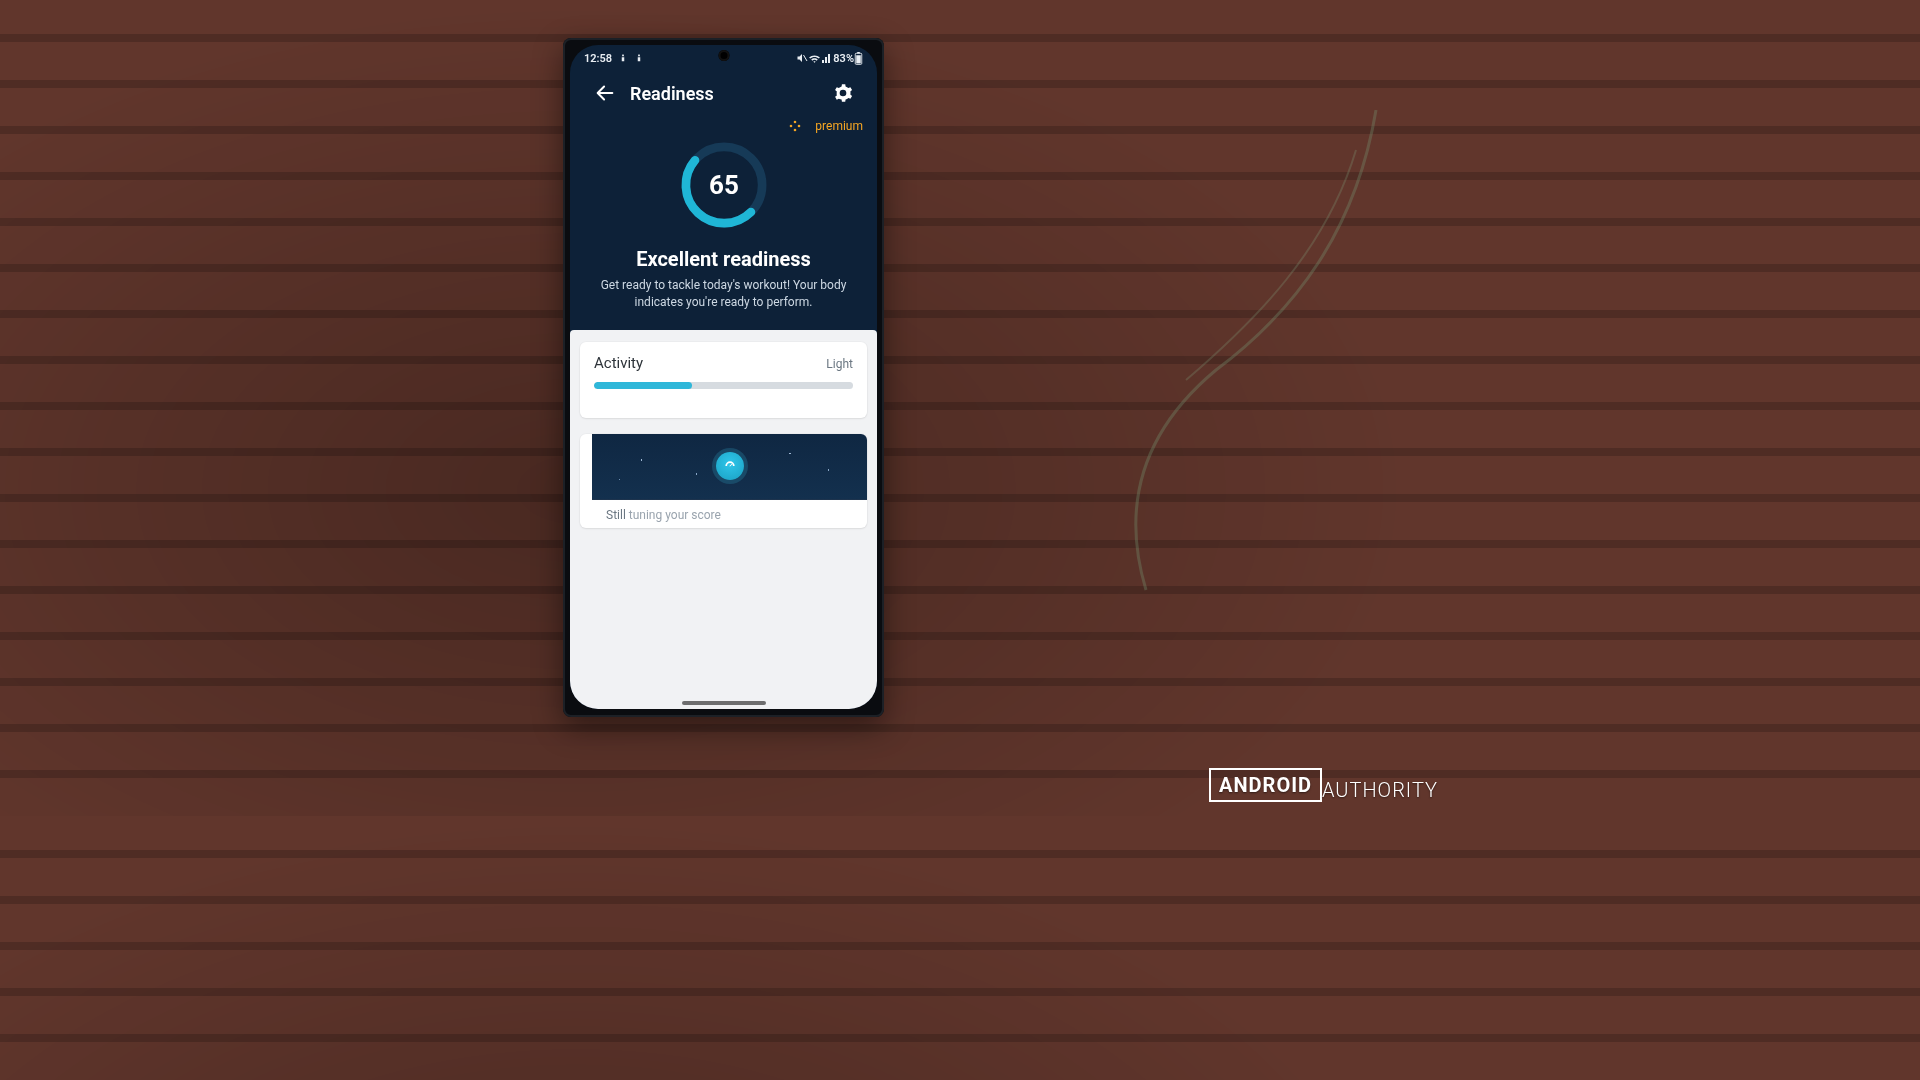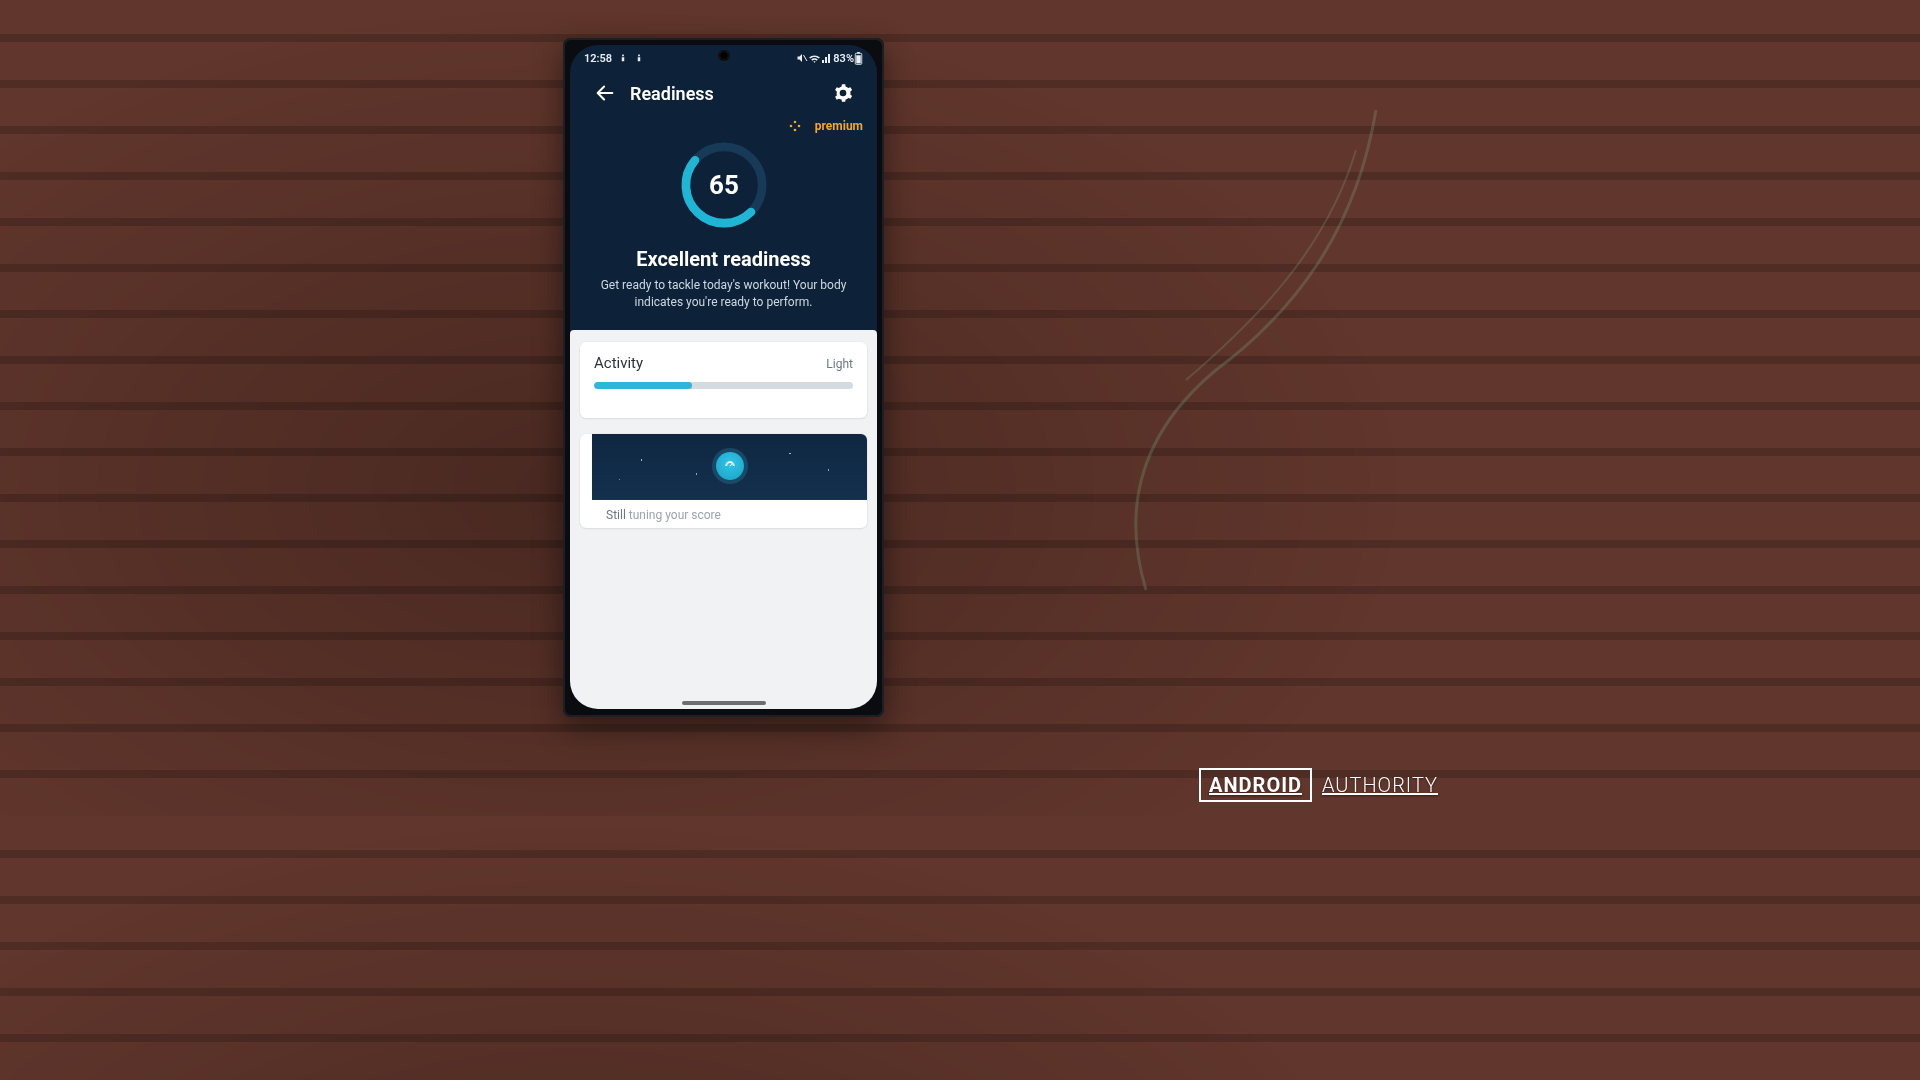--- a/index.html
+++ b/index.html
@@ -59,21 +59,21 @@
   .header .title{font-size:18px;font-weight:600;}
   
   .tabs{display:flex;color:#cfd8e3;}
   .tab{flex:1;text-align:center;font-size:12px;letter-spacing:1px;font-weight:700;padding:10px 0 9px;opacity:.6;position:relative;}
   .tab.active{opacity:1;color:#fff;}
   .tab.active::after{content:"";position:absolute;left:16px;right:16px;bottom:0;height:2px;background:#e9eef3;border-radius:2px;}
   
   .hero{padding:10px 14px 18px;color:#e9eef3;text-align:center;position:relative;}
   .premium{
     position:absolute;right:14px;top:4px;display:flex;align-items:center;gap:14px;
-    color:var(--orange);font-size:12px;font-weight:700;
+    color:var(--orange);font-size:12px;font-weight:400;
   }
   .premium .dots{width:12px;height:12px;display:inline-block;color:var(--orange);}
   .gauge-wrap{display:flex;align-items:center;justify-content:center;margin-top:8px;margin-bottom:10px;}
   .gauge{width:104px;height:104px;}
   .score{font-size:30px;font-weight:700;fill:#fff;}
   .hero h2{font-size:20px;font-weight:700;color:#fff;margin-bottom:6px;}
   .hero p{font-size:12px;line-height:1.45;color:#cdd8e3;max-width:260px;margin:0 auto;}
   
   .content{background:var(--grey-bg);border-top-left-radius:4px;border-top-right-radius:4px;padding:12px 10px 0;min-height:420px;}
   .card{
@@ -112,23 +112,22 @@
   .tuning .art .badge svg{width:14px;height:14px;}
   .tuning .caption{padding:8px 14px 6px;font-size:12px;color:var(--text-mid);}
   .tuning .caption .faded{color:#9aa4ae;}
   
   .home-indicator{
     position:absolute;left:50%;transform:translateX(-50%);bottom:4px;width:84px;height:4px;border-radius:3px;background:rgba(0,0,0,0.55);
   }
   
   .watermark{
     position:absolute;right:18px;bottom:14px;color:#fff;font-weight:700;letter-spacing:1px;
-    font-size:20px;display:flex;align-items:center;gap:10px;user-select:none;
+    font-size:20px;display:flex;align-items:flex-end;gap:0;user-select:none;
     text-shadow:0 1px 2px rgba(0,0,0,0.5);
-    text-decoration:underline;
   }
   .watermark .box{border:2px solid #fff;padding:3px 8px;}
   .watermark .thin{font-weight:300;}
   
   .leaf{position:absolute;pointer-events:none;opacity:0.6;}
 </style>
 </head>
 <body>
 
 <svg class="leaf" style="right:40px;top:110px;width:420px;height:500px" viewBox="0 0 420 500">

